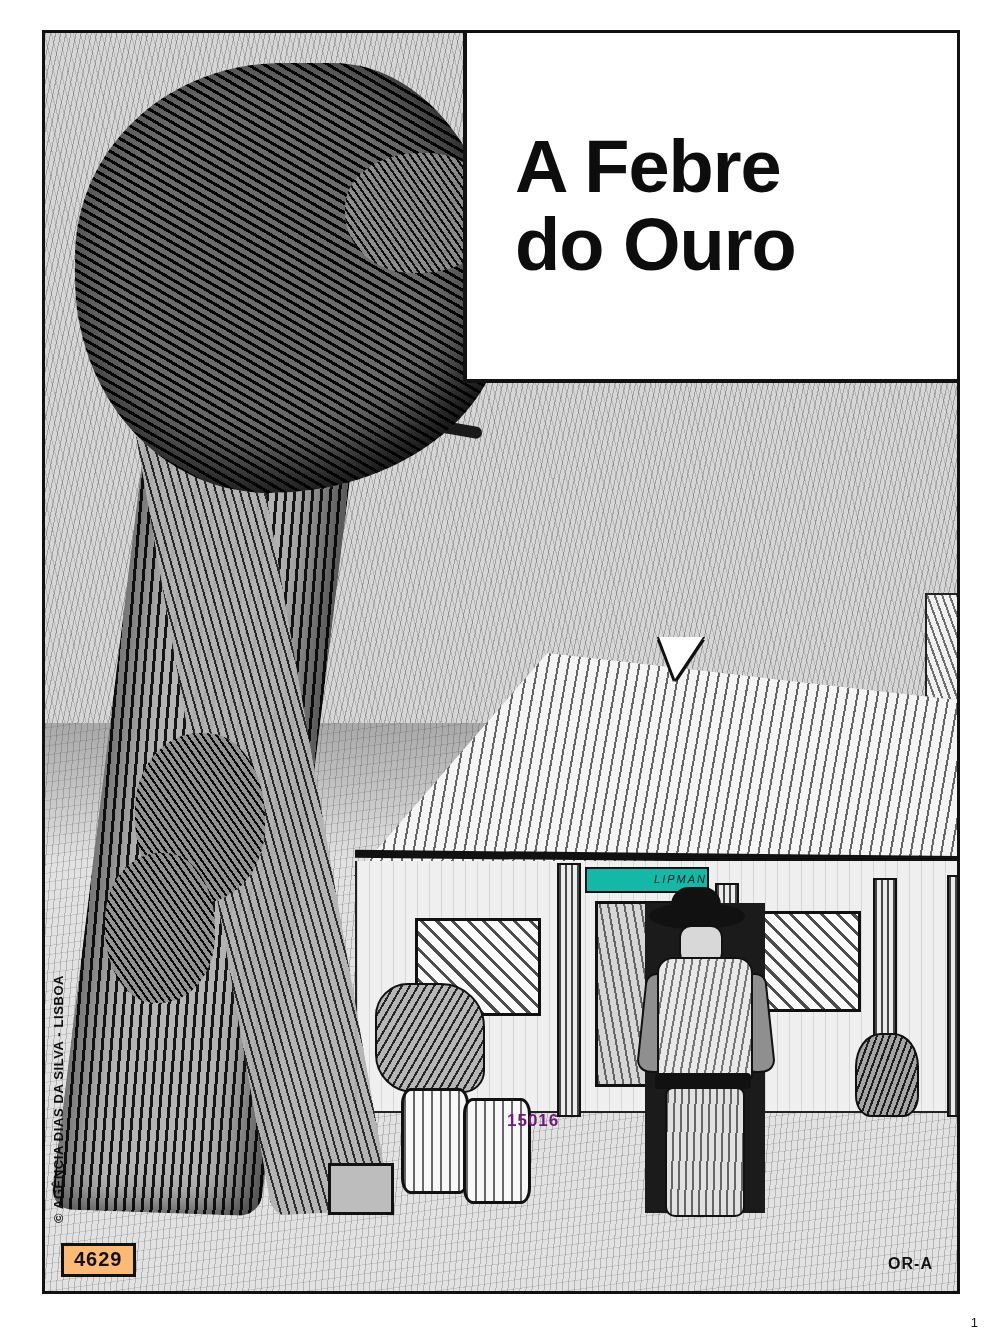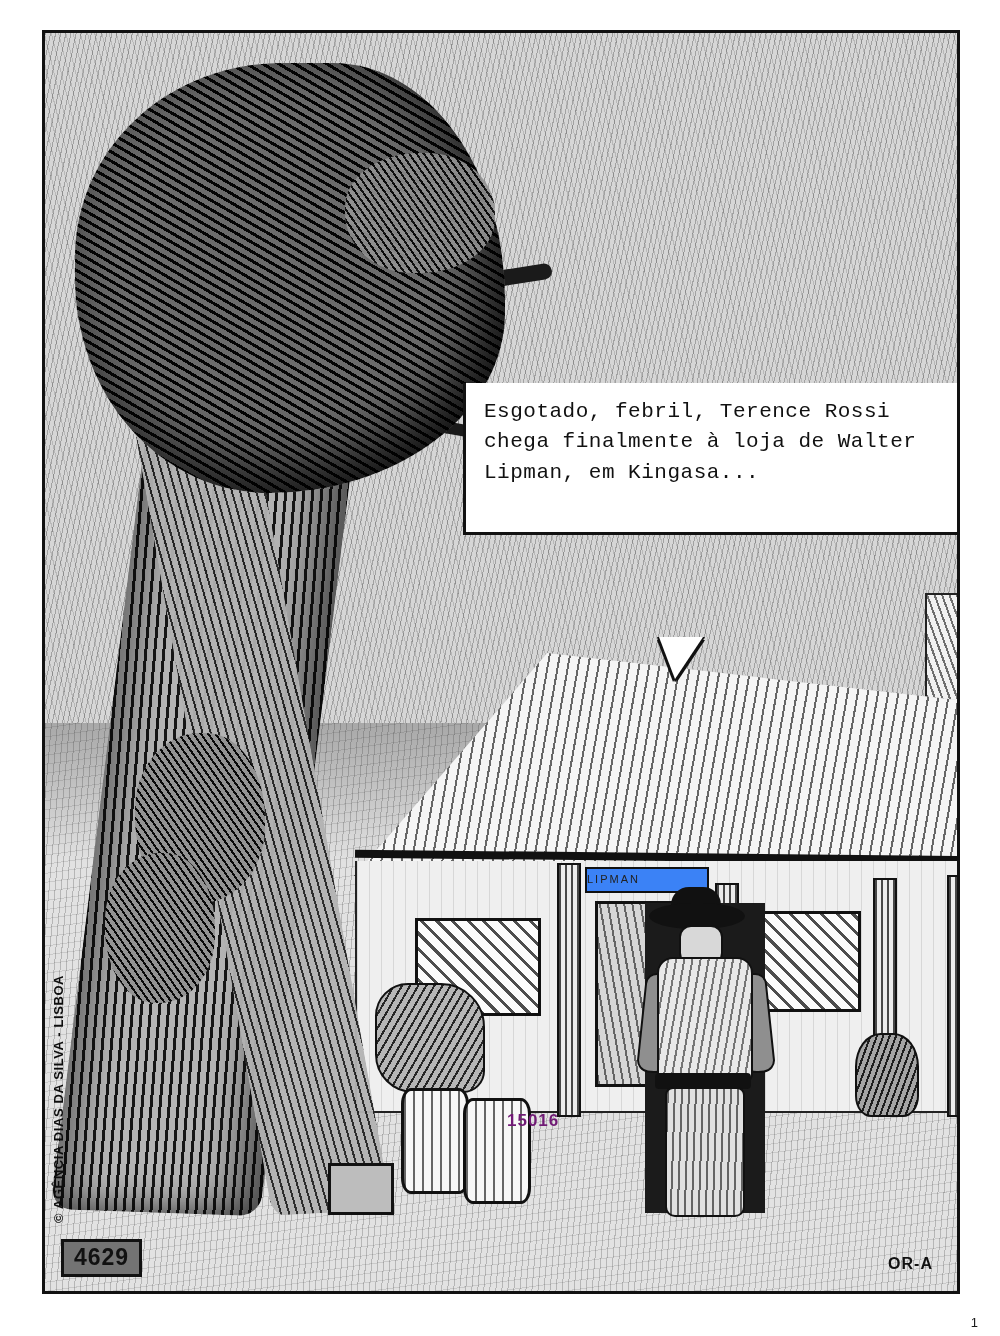--- a/index.html
+++ b/index.html
@@ -181,28 +181,29 @@
     width: 78px; height: 180px;
     background:
       repeating-linear-gradient(80deg, rgba(0,0,0,0.35) 0px, rgba(0,0,0,0.35) 2px, rgba(255,255,255,0.6) 2px, rgba(255,255,255,0.6) 8px),
       #9a9a9a;
     border: 3px solid #111;
   }
   .sign-board {
     position: absolute;
     left: 290px; top: 214px;
     width: 120px; height: 22px;
-    background: #3b82f6;
+    background: #14b8a6;
     border: 2px solid #111;
     font-size: 11px;
     letter-spacing: 2px;
     color: #222;
-    text-align: left;
+    text-align: right;
     line-height: 20px;
     overflow: hidden;
+    font-style: italic;
   }
   .post {
     position: absolute;
     top: 210px;
     width: 20px;
     height: 250px;
     background:
       repeating-linear-gradient(90deg, rgba(0,0,0,0.55) 0px, rgba(0,0,0,0.55) 2px, rgba(255,255,255,0.8) 2px, rgba(255,255,255,0.8) 6px),
       #9e9e9e;
     border: 2px solid #111;
@@ -448,25 +449,25 @@
     color: #0d0d0d;
     white-space: nowrap;
   }
 
   
   .issue-number {
     position: absolute;
     left: 16px;
     bottom: 14px;
     padding: 2px 10px 3px 10px;
-    background: #737373;
+    background: #fdba74;
     border: 3px solid #111;
     font-family: "Liberation Sans", sans-serif;
     font-weight: bold;
-    font-size: 23px;
+    font-size: 20px;
     letter-spacing: 1px;
     color: #111;
   }
   .artist-credit {
     position: absolute;
     right: 24px;
     bottom: 18px;
     font-family: "Liberation Sans", sans-serif;
     font-weight: bold;
     font-size: 16px;
@@ -538,24 +539,25 @@
       </div>
 
       <div class="barrel barrel-1"></div>
       <div class="barrel barrel-2"></div>
       <div class="crate"></div>
 
       <div class="art-number">15016</div>
     </div>
 
 
-
-    <div class="caption-box">
-      <div class="caption-text">Esgotado, febril, Terence Rossi chega finalmente à loja de Walter Lipman, em Kingasa...</div>
+    <div class="title-box">
+      <div class="title-line">A Febre</div>
+      <div class="title-line">do Ouro</div>
     </div>
+
 
     <div class="balloon-tail"></div>
 
     <div class="publisher-credit">© AGÊNCIA DIAS DA SILVA - LISBOA</div>
     <div class="issue-number">4629</div>
     <div class="artist-credit">OR-A</div>
 
   </div>
 
   <div class="page-number">1</div>

